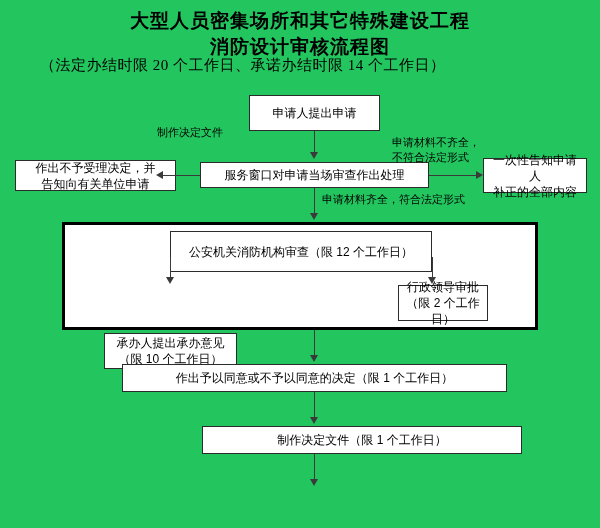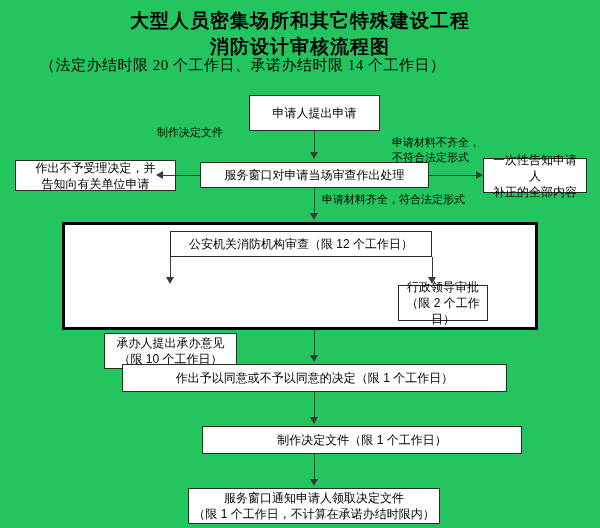--- a/index.html
+++ b/index.html
@@ -144,21 +144,21 @@
   <div class="arrow-right" style="left:476px; top:171px;"></div>
   <div class="edge-label" style="left:392px; top:135px; width:110px;">申请材料不齐全，
 不符合法定形式</div>
 
   <div class="vline" style="left:314px; top:188px; height:27px;"></div>
   <div class="arrow-down" style="left:310px; top:213px;"></div>
   <div class="edge-label" style="left:322px; top:192px; width:200px;">申请材料齐全，符合法定形式</div>
 
   <div class="group-box" style="left:62px; top:222px; width:476px; height:108px;"></div>
 
-  <div class="box" style="left:170px; top:231px; width:262px; height:26px;">公安机关消防机构审查（限 12 个工作日）</div>
+  <div class="box" style="left:170px; top:231px; width:262px; height:41px;">公安机关消防机构审查（限 12 个工作日）</div>
 
   <div class="hline" style="left:170px; top:257px; width:1px; height:1px; background:#3a3a3a;"></div>
   <div class="vline" style="left:170px; top:257px; height:22px;"></div>
   <div class="arrow-down" style="left:166px; top:277px;"></div>
   <div class="vline" style="left:432px; top:257px; height:22px;"></div>
   <div class="arrow-down" style="left:428px; top:277px;"></div>
 
   <div class="box" style="left:104px; top:285px; width:133px; height:36px;margin-top:48px;">承办人提出承办意见
 （限 10 个工作日）</div>
 
@@ -171,16 +171,14 @@
   <div class="box" style="left:122px; top:364px; width:385px; height:28px;">作出予以同意或不予以同意的决定（限 1 个工作日）</div>
 
   <div class="vline" style="left:314px; top:392px; height:27px;"></div>
   <div class="arrow-down" style="left:310px; top:417px;"></div>
 
   <div class="box" style="left:154px; top:426px; width:320px; height:28px;margin-left:48px;">制作决定文件（限 1 个工作日）</div>
 
   <div class="vline" style="left:314px; top:454px; height:27px;"></div>
   <div class="arrow-down" style="left:310px; top:479px;"></div>
 
-  <div class="box" style="left:188px; top:488px; width:252px; height:36px;">服务窗口通知申请人领取决定文件
-（限 1 个工作日，不计算在承诺办结时限内）</div>
 
 </div>
 
 </body></html>

